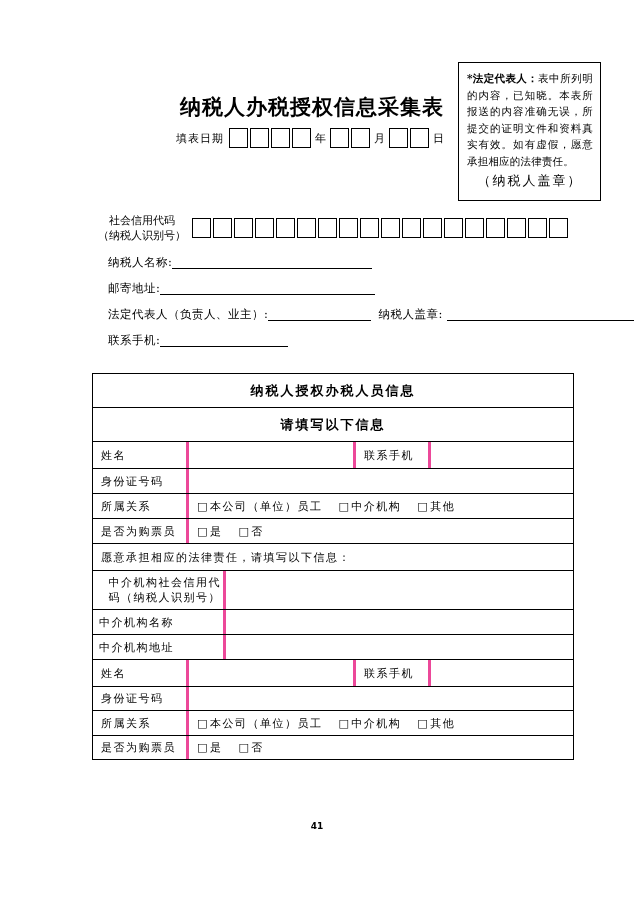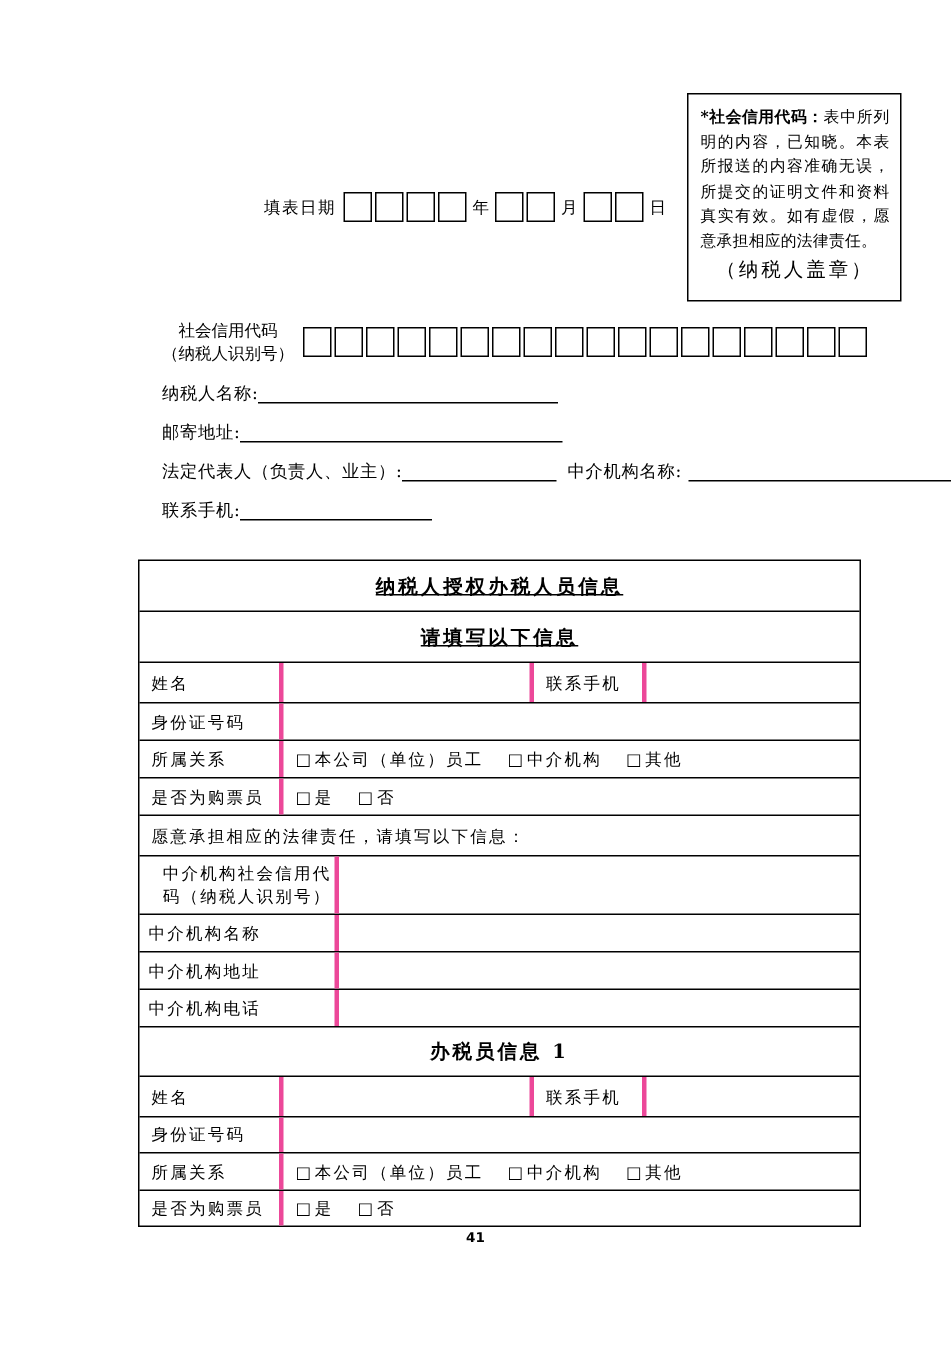--- a/index.html
+++ b/index.html
@@ -32,21 +32,21 @@
   .dlab { flex: none; letter-spacing: 1px; }
   .unit { margin: 0 3px 0 2px; }
   .date-row .dlab:first-child { margin-right: 5px; font-family: Liberation Serif, serif; }
   .boxes { display: inline-flex; align-items: center; }
   .sq {
     display: inline-block; width: 19px; height: 20px;
     border: 1.5px solid #000; background: #fff; margin-right: 2px; flex: none;
   }
 
   
-  .code-row { position: absolute; left: 104px; top: 213px; display: flex; align-items: center; }
+  .code-row { position: absolute; left: 94px; top: 213px; display: flex; align-items: center; }
   .code-label { width: 96px; flex: none; font-size: 11px; line-height: 15px; text-align: center; }
   .code-row .boxes { margin-left: 2px; }
 
   
   .field { position: absolute; font-size: 11.5px; letter-spacing: 0.5px; white-space: nowrap; }
   .f1 { left: 108px; top: 255px; }
   .f2 { left: 108px; top: 281px; text-align: right; }
   .f3 { left: 108px; top: 307px; }
   .f4 { left: 108px; top: 333px; }
   .uline { display: inline-block; border-bottom: 1px solid #000; height: 13px; vertical-align: -3px; }
@@ -62,44 +62,45 @@
   .trow { display: flex; align-items: stretch; border-top: 1px solid #000; }
   .trow:first-child { border-top: none; }
   .cell { display: flex; align-items: center; padding: 3px 8px; border-left: 3px solid #ec4899; }
   .cell:first-child { border-left: none; }
   .th { justify-content: center; font-weight: bold; font-size: 13px; letter-spacing: 2px; }
   .c-label  { width: 93px;  flex: none; }
   .c-wlabel { width: 130px; flex: none; line-height: 15px; padding: 3px 2px 3px 6px; text-align: right; }
   .c-nval   { width: 167px; flex: none; }
   .c-plabel { width: 75px;  flex: none; }
   .c-flex   { flex: 1; }
-  .h33 { min-height: 33px; text-decoration: underline; } .h32 { min-height: 32px; } .h36 { min-height: 38px; }
+  .h33 { min-height: 33px; } .h32 { min-height: 32px; } .h36 { min-height: 38px; }
   .h26 { min-height: 26px; } .h24 { min-height: 24px; } .h23 { min-height: 23px; }
   .opt { margin-right: 16px; white-space: nowrap; }
   .opt:last-child { margin-right: 0; }
   .cb { margin-right: 1px; }
   .note-cell { padding: 5px 8px; }
 
   
   .pagenum {
     position: absolute; top: 821px; left: 0; width: 100%; text-align: center;
     font-size: 9px; font-weight: bold;
     font-family: "DejaVu Sans", "Liberation Sans", sans-serif;
   }
 </style>
 </head>
 <body>
 
 <div class="page">
 
   <div class="decl">
-    <p><b>*社会信用代码：</b><span>表中所列明的内容，已知晓。本表所报送的内容准确无误，所提交的证明文件和资料真实有效。如有虚假，愿意承担相应的法律责任。</span></p>
+    <p><b>*法定代表人：</b><span>表中所列明的内容，已知晓。本表所报送的内容准确无误，所提交的证明文件和资料真实有效。如有虚假，愿意承担相应的法律责任。</span></p>
     <div class="decl-seal">（纳税人盖章）</div>
   </div>
 
+  <div class="title">纳税人办税授权信息采集表</div>
 
   <div class="date-row">
     <span class="dlab">填表日期</span>
     <span class="boxes">
         <span class="sq"></span>
         <span class="sq"></span>
         <span class="sq"></span>
         <span class="sq"></span>
       </span>
     <span class="dlab unit">年</span>
@@ -142,21 +143,21 @@
       </div>
   </div>
 
   <div class="field f1">
     <span>纳税人名称:</span><span class="uline w200"></span>
   </div>
   <div class="field f2">
     <span>邮寄地址:</span><span class="uline w215"></span>
   </div>
   <div class="field f3">
-    <span>法定代表人（负责人、业主）:</span><span class="uline w103"></span><span class="ml">中介机构名称:</span> <span class="uline w190"></span>
+    <span>法定代表人（负责人、业主）:</span><span class="uline w103"></span><span class="ml">纳税人盖章:</span> <span class="uline w190"></span>
   </div>
   <div class="field f4">
     <span>联系手机:</span><span class="uline w128"></span>
   </div>
 
   <div class="table">
 
     <div class="trow">
       <div class="cell th h33 c-flex">纳税人授权办税人员信息</div>
     </div>
@@ -206,28 +207,21 @@
     <div class="trow">
       <div class="cell c-wlabel h24">中介机构名称</div>
       <div class="cell c-flex h24"></div>
     </div>
 
     <div class="trow">
       <div class="cell c-wlabel h24">中介机构地址</div>
       <div class="cell c-flex h24"></div>
     </div>
 
-    <div class="trow">
-      <div class="cell c-wlabel h24">中介机构电话</div>
-      <div class="cell c-flex h24"></div>
-    </div>
-
-    <div class="trow">
-      <div class="cell th h32 c-flex">办税员信息 1</div>
-    </div>
+
 
     <div class="trow">
       <div class="cell c-label h26">姓名</div>
       <div class="cell c-nval h26"></div>
       <div class="cell c-plabel h26">联系手机</div>
       <div class="cell c-flex h26"></div>
     </div>
 
     <div class="trow">
       <div class="cell c-label h23">身份证号码</div>

